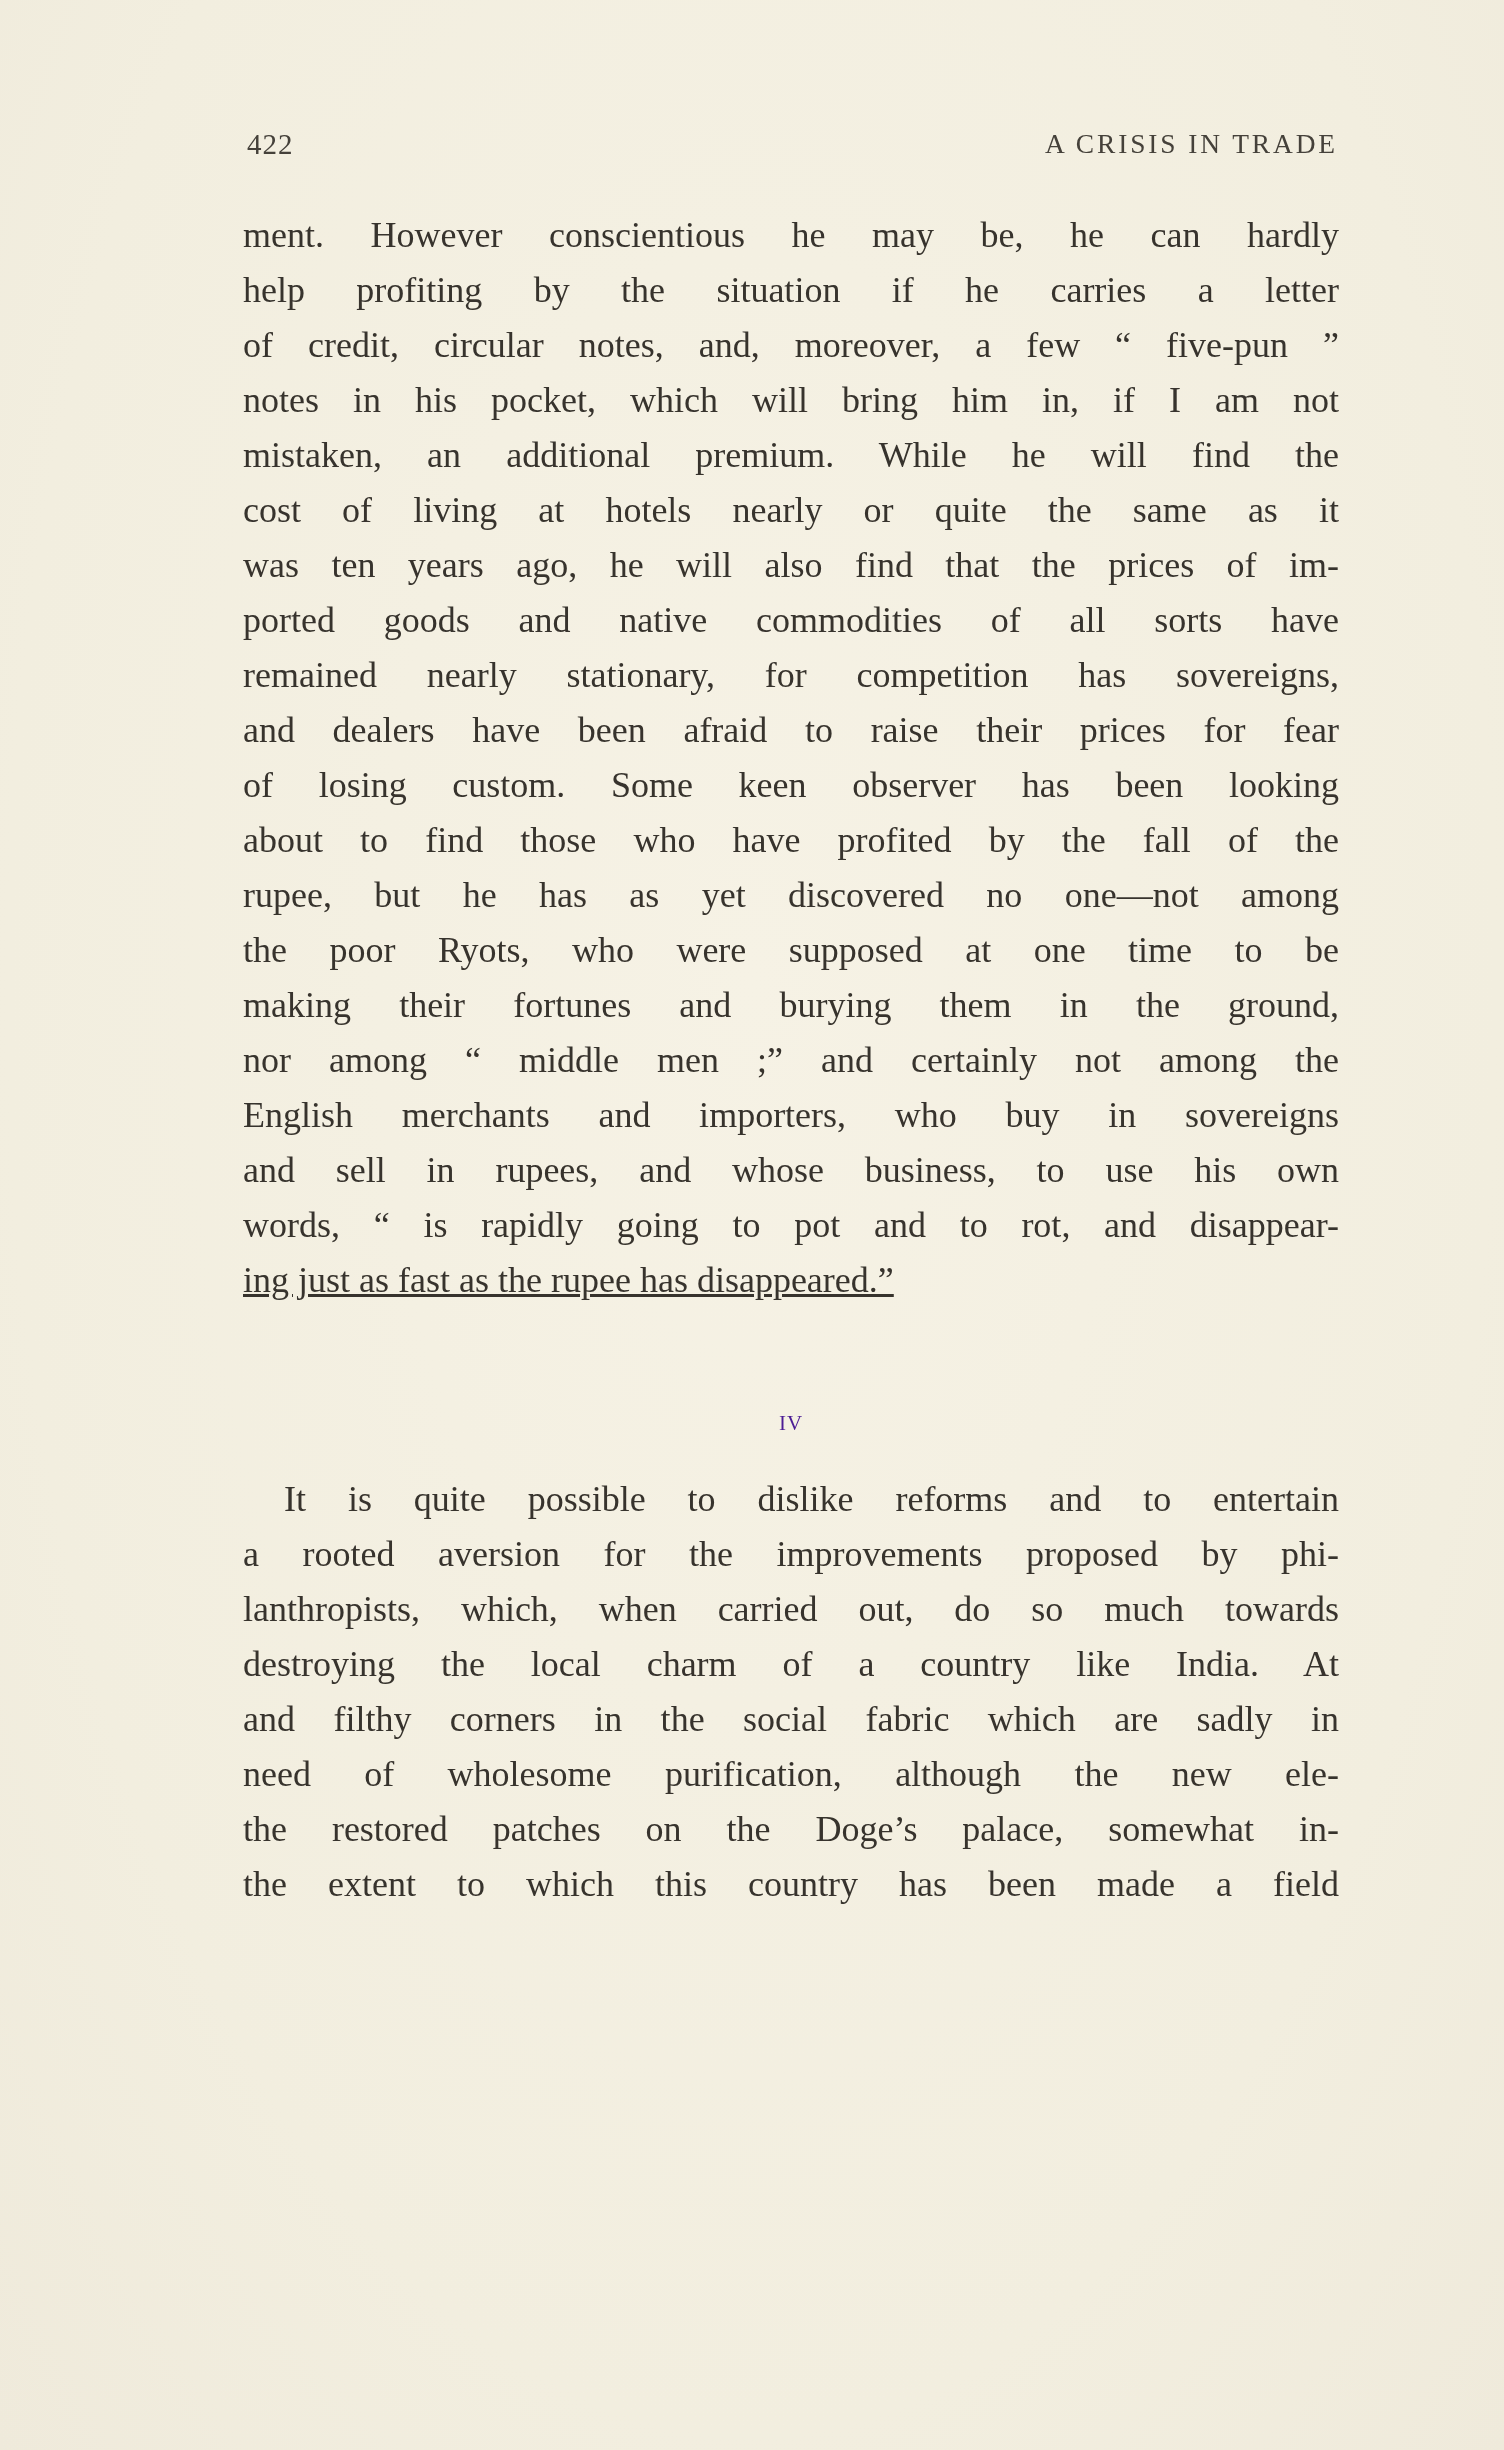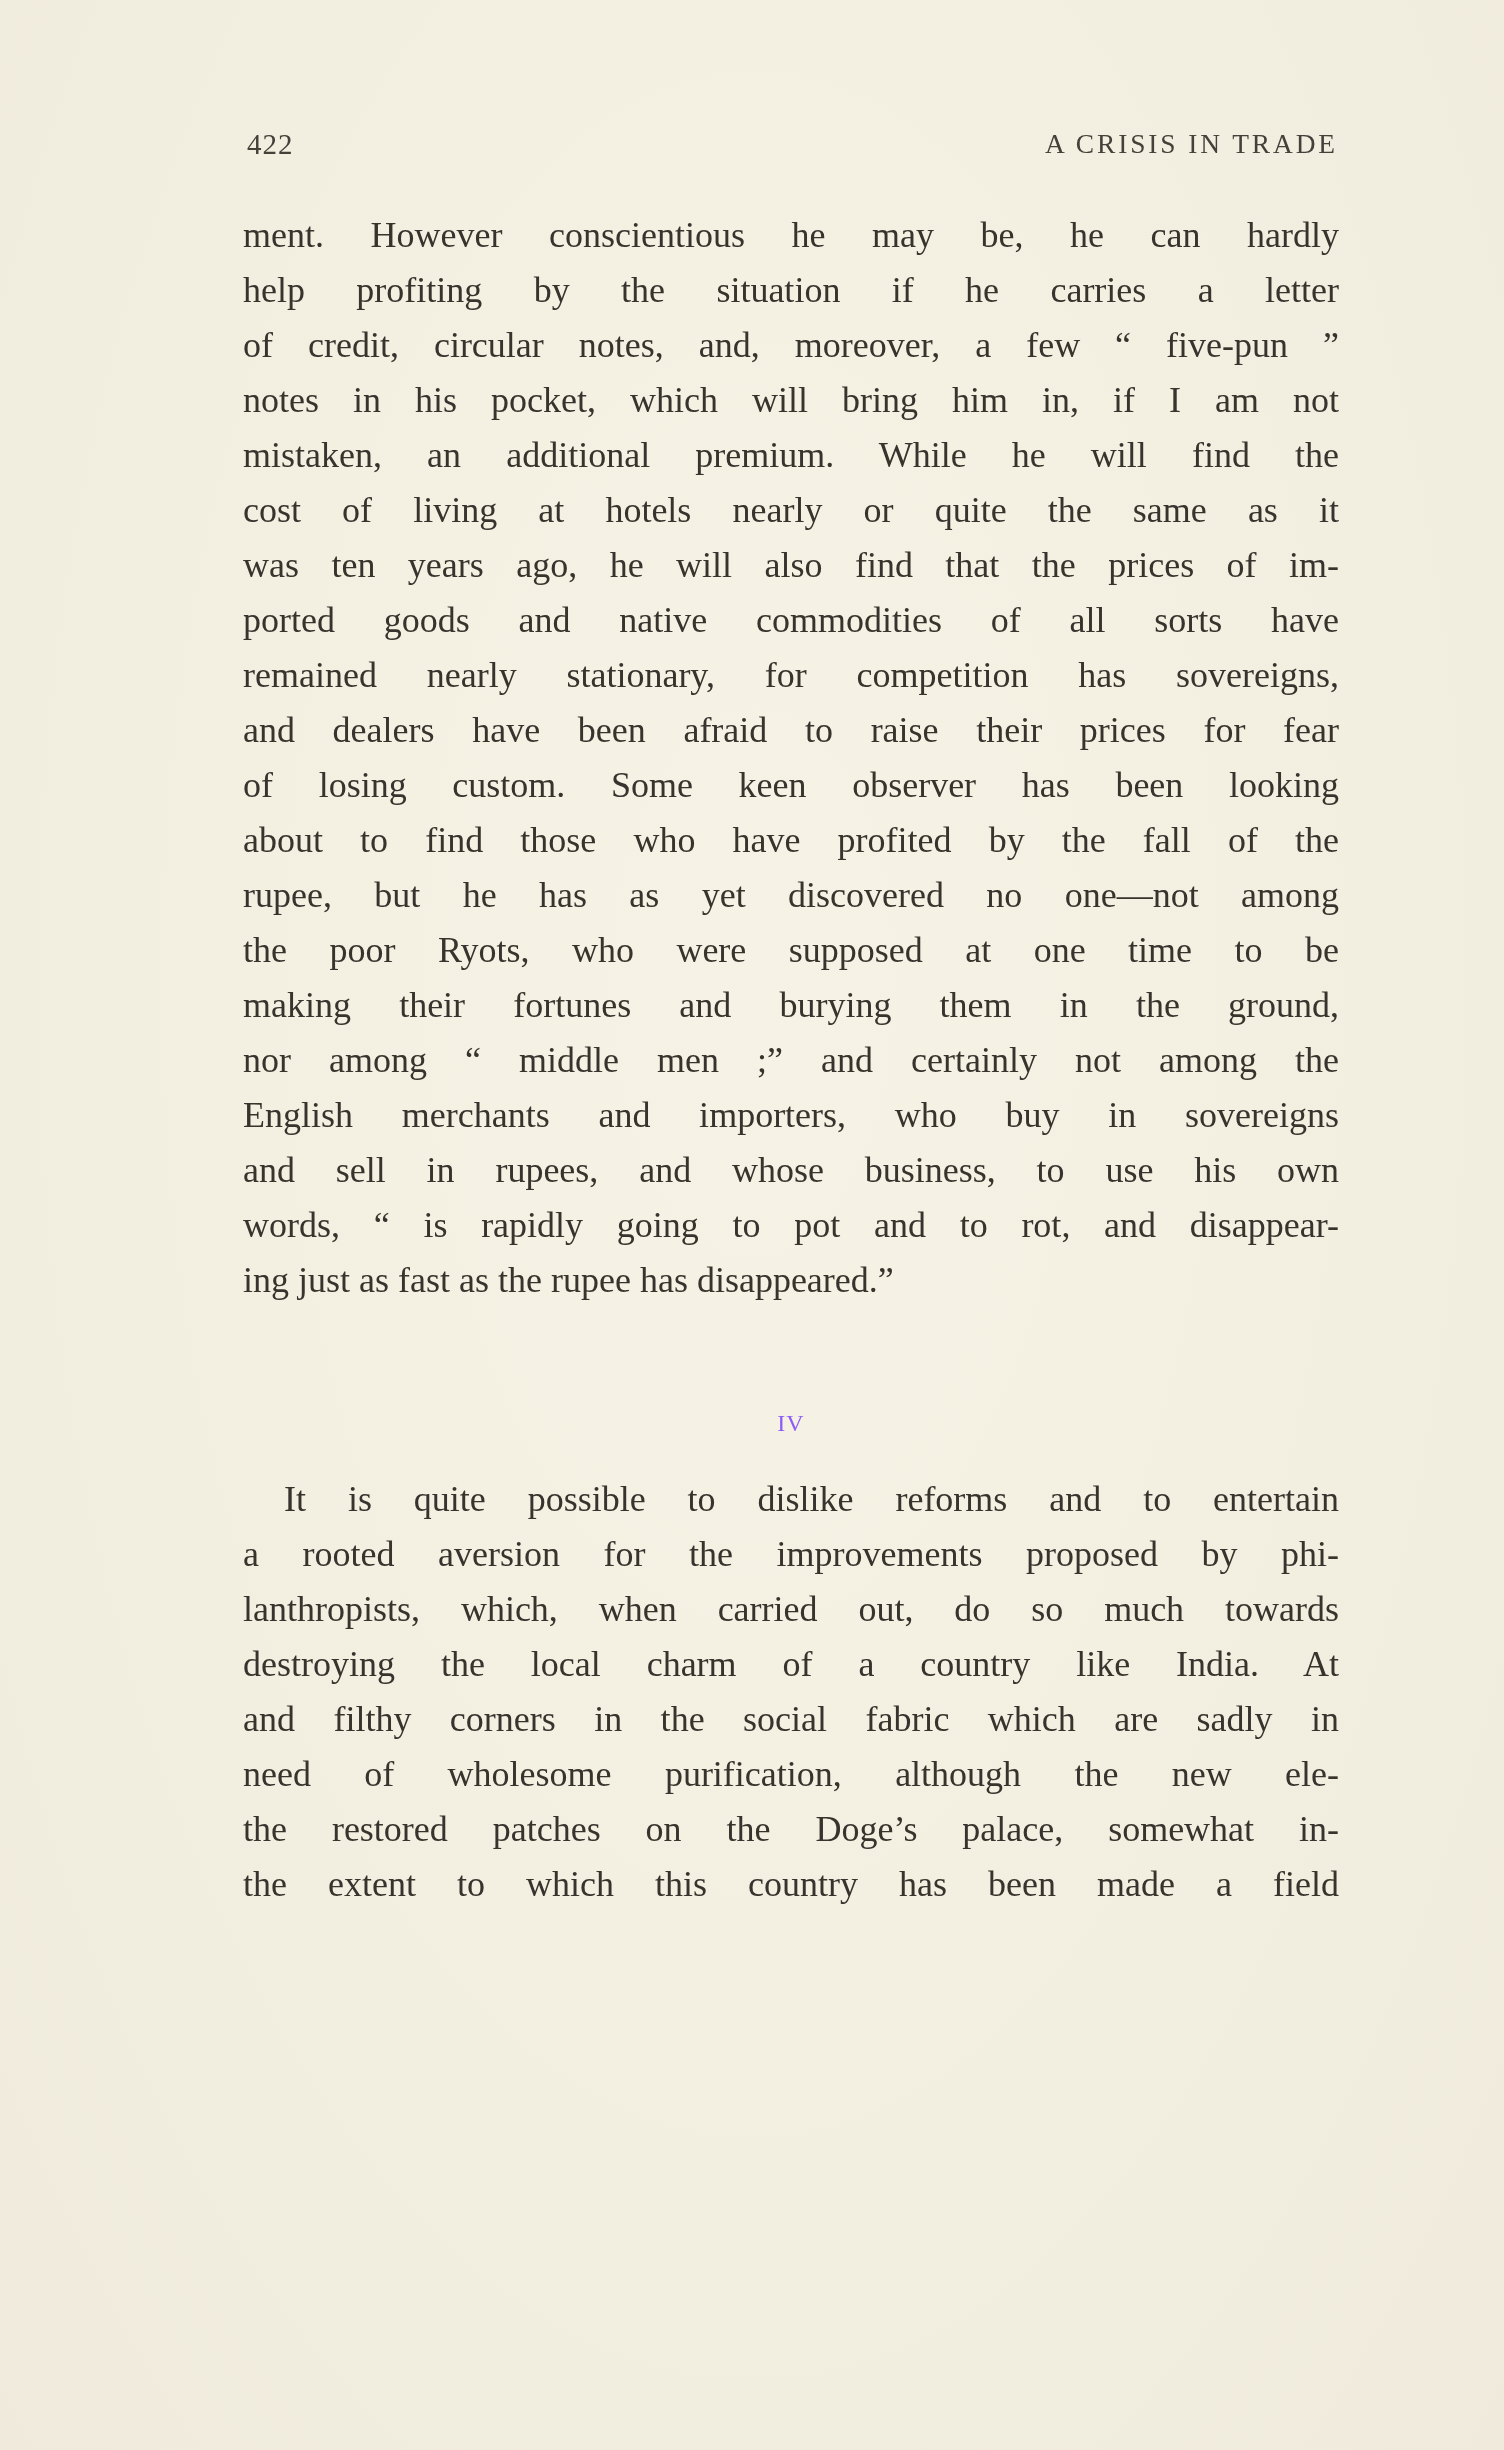--- a/index.html
+++ b/index.html
@@ -60,34 +60,35 @@
     .text-block .line {
       display: block;
       height: 55px;
       white-space: nowrap;
       text-align: justify;
       text-align-last: justify;
       overflow: visible;
     }
     .text-block .line.last {
       text-align-last: left;
+      text-decoration: underline;
     }
     .text-block .line.indent {
       padding-left: 41px;
     }
     #block-1 { top: 208px; }
     .section-heading {
       position: absolute;
       top: 1404px;
       left: 243px;
       width: 1096px;
       text-align: center;
-      font-size: 24px;
+      font-size: 21px;
       line-height: 39px;
-      color: #8b5cf6;
+      color: #4c1d95;
       letter-spacing: 1px;
     }
     #block-2 { top: 1472px; }
   </style>
 </head>
 <body>
 
 <div class="page">
 
   <div class="running-head">

